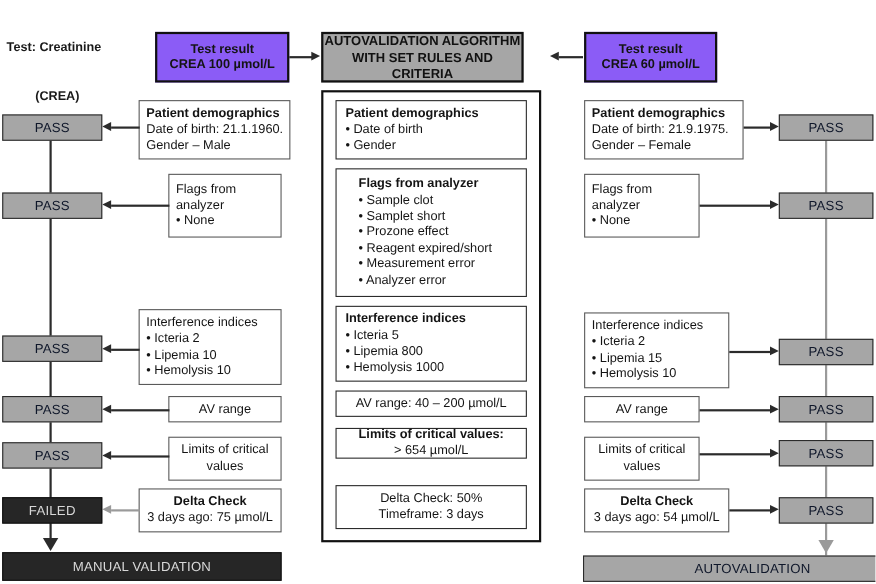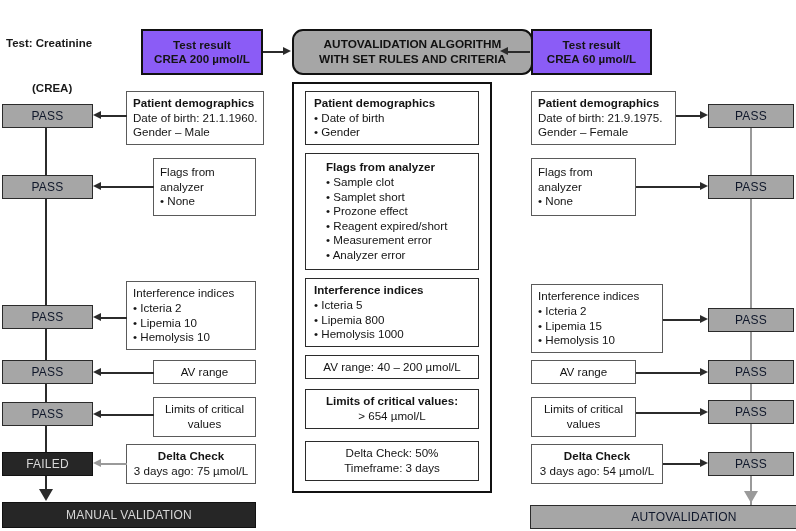--- a/index.html
+++ b/index.html
@@ -132,27 +132,27 @@
 
 <div id="canvas">
 
   <div class="abs title" style="left:6px; top:6px; width:180px;">
     <div>Test: Creatinine</div>
     <div style="padding-left:26px;">(CREA)</div>
   </div>
 
   <div class="abs white-box-dark box center" style="left:141px; top:29px; width:122px; height:46px;">
     <div class="b">Test result</div>
-    <div class="b">CREA 200 µmol/L</div>
+    <div class="b">CREA 100 µmol/L</div>
   </div>
 
   <div class="abs hline" style="left:263px; top:51px; width:21px;"></div>
   <div class="abs arrow-r" style="left:283px; top:47px;"></div>
 
-  <div class="abs header-box" style="left:292px; top:29px; width:241px; height:46px;border-radius:11px;">
+  <div class="abs header-box" style="left:292px; top:29px; width:184px; height:46px;">
     <div>AUTOVALIDATION ALGORITHM</div>
     <div>WITH SET RULES AND CRITERIA</div>
   </div>
 
   <div class="abs hline" style="left:508px; top:51px; width:22px;"></div>
   <div class="abs arrow-l" style="left:500px; top:47px;"></div>
 
   <div class="abs white-box-dark box center" style="left:531px; top:29px; width:121px; height:46px;">
     <div class="b">Test result</div>
     <div class="b">CREA 60 µmol/L</div>
@@ -180,21 +180,21 @@
     <div class="b">Interference indices</div>
     <div>• Icteria 5</div>
     <div>• Lipemia 800</div>
     <div>• Hemolysis 1000</div>
   </div>
 
   <div class="abs white-box-mid box center lines" style="left:305px; top:355px; width:174px; height:24px; padding:2px 6px;">
     <div>AV range: 40 – 200 µmol/L</div>
   </div>
 
-  <div class="abs white-box-mid box center lines" style="left:305px; top:389px; width:174px; height:40px; padding:2px 6px;">
+  <div class="abs white-box-mid box center lines" style="left:305px; top:389px; width:174px; height:28px; padding:2px 6px;">
     <div class="b">Limits of critical values:</div>
     <div>&gt; 654 µmol/L</div>
   </div>
 
   <div class="abs white-box-mid box center lines" style="left:305px; top:441px; width:174px; height:40px; padding:2px 6px;">
     <div>Delta Check: 50%</div>
     <div>Timeframe: 3 days</div>
   </div>
 
   <div class="abs vline" style="left:45px; top:127px; width:2.4px; height:368px;"></div>

